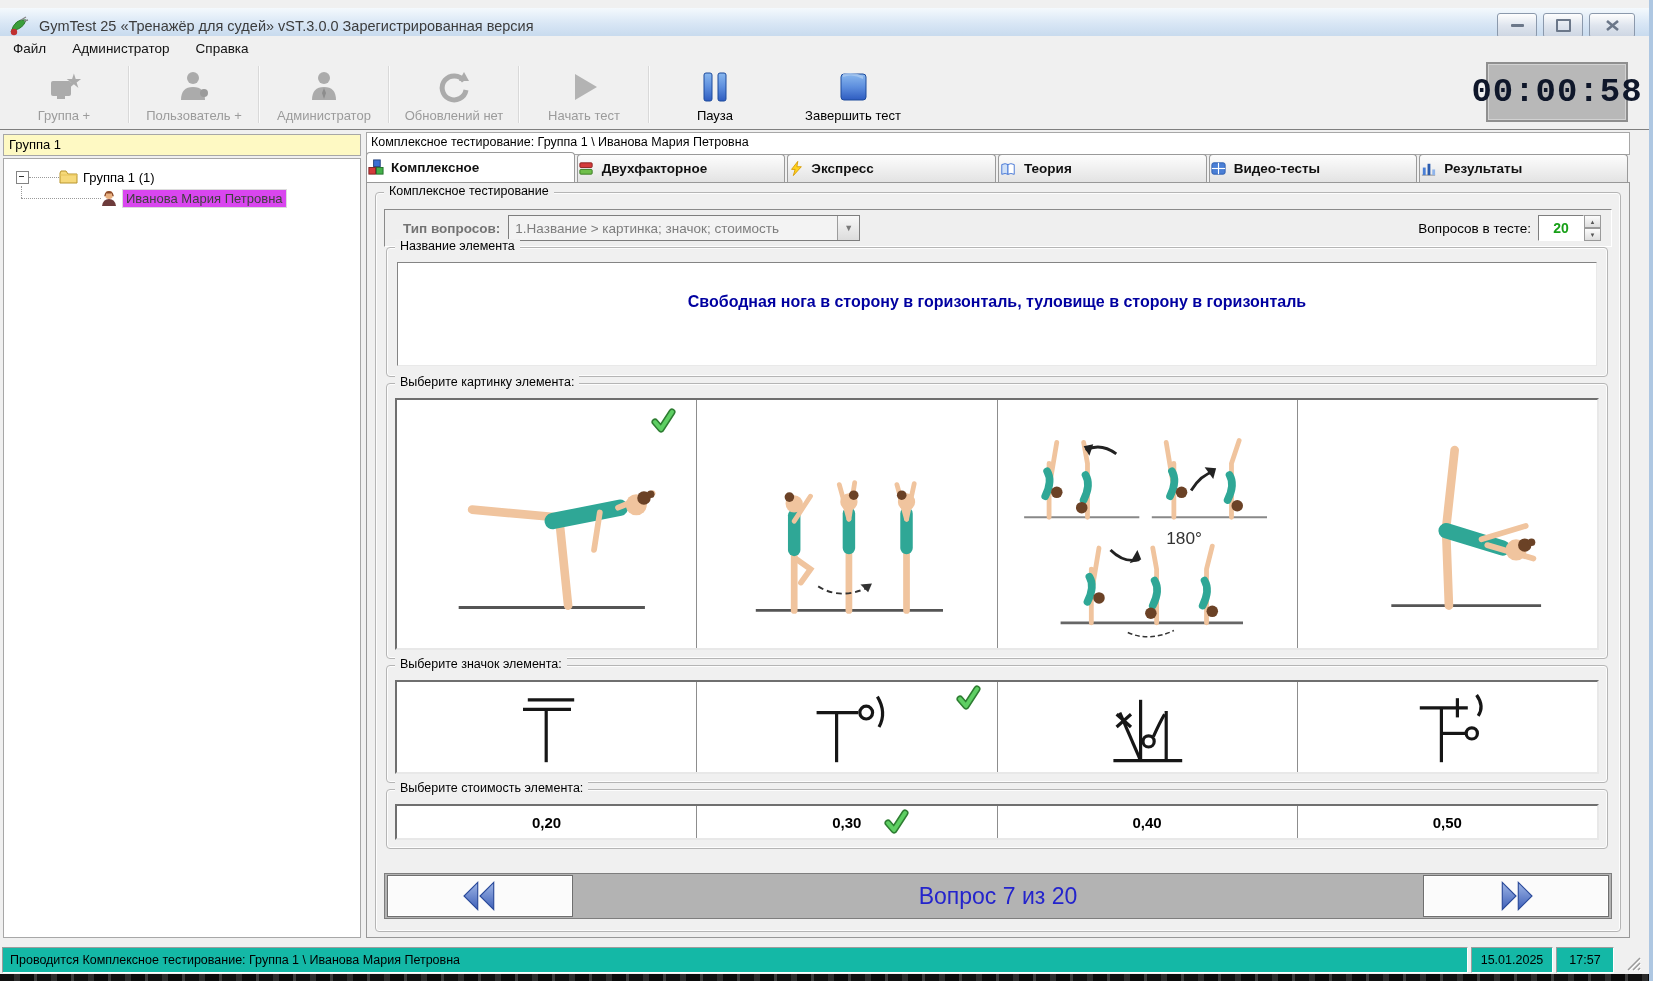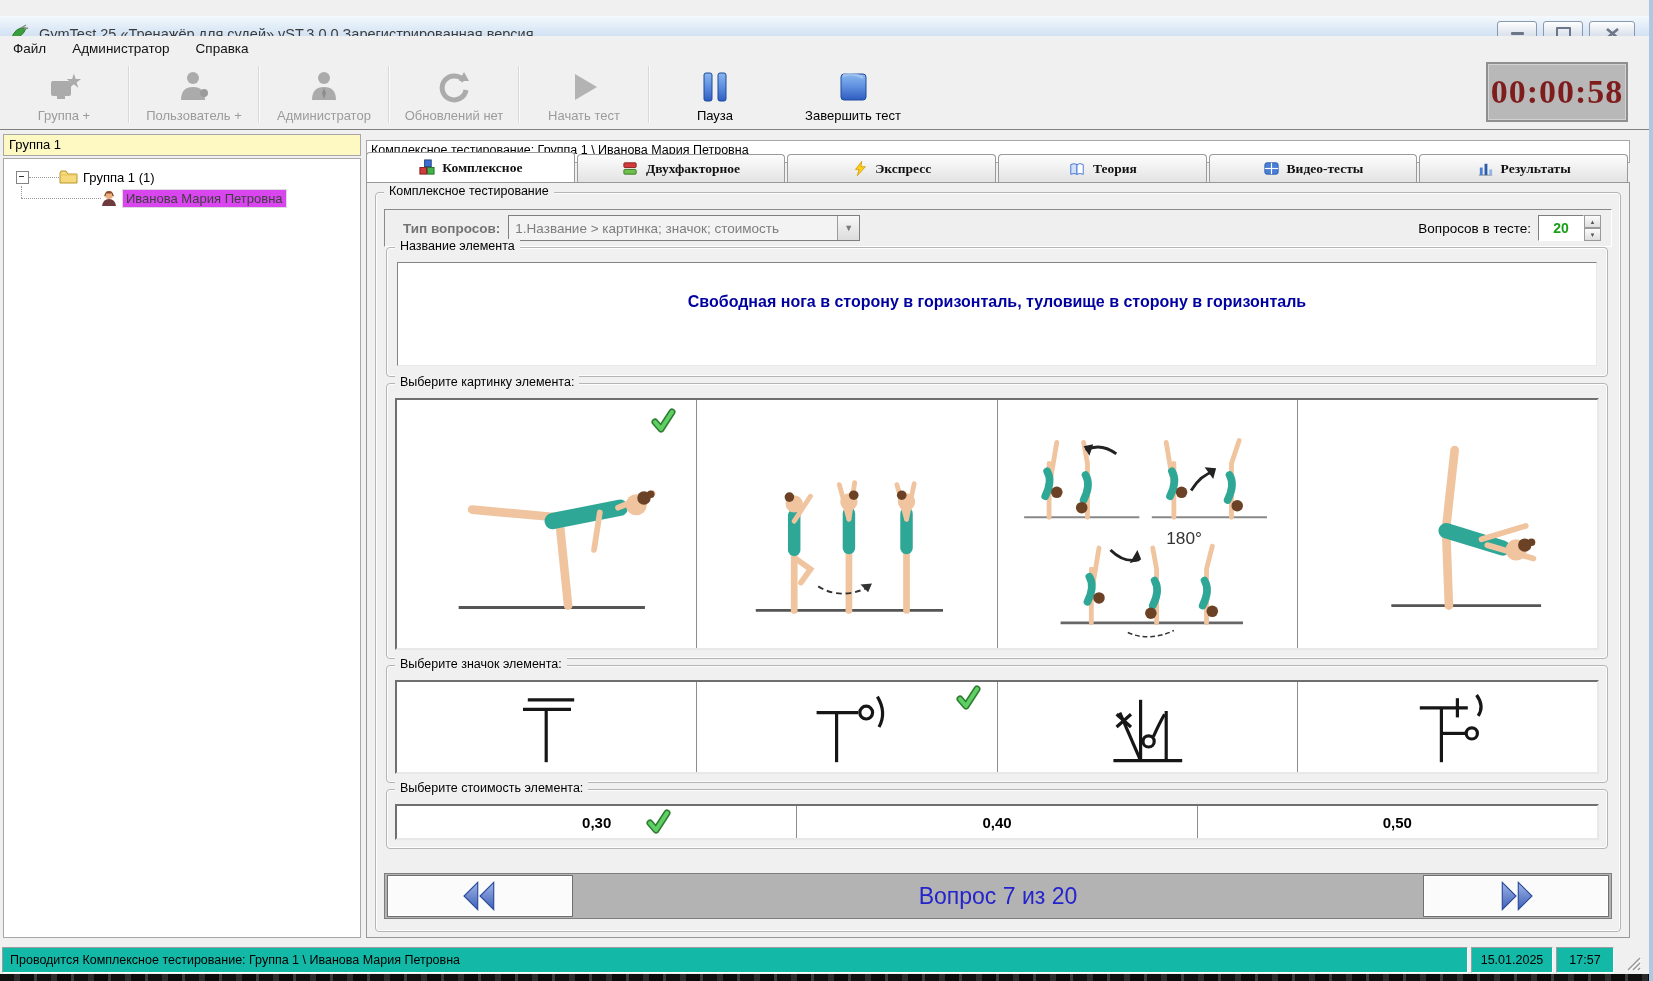--- a/index.html
+++ b/index.html
@@ -1,20 +1,20 @@
 <!DOCTYPE html>
 <html><head>
 <meta charset="utf-8">
 <style>
   html,body{margin:0;padding:0;background:#d8d8d8;}
   body{width:1653px;height:981px;overflow:hidden;font-family:"Liberation Sans","DejaVu Sans",sans-serif;}
   .window{position:relative;width:1653px;height:981px;background:#f0f0f0;border-right:4px solid #aec7e2;box-sizing:border-box;}
 
   
-  .titlebar{position:absolute;left:0;top:16px;width:100%;height:36px;
+  .titlebar{position:absolute;left:0;top:8px;width:100%;height:36px;
     background:linear-gradient(#f4f9fd,#d8e6f5 45%,#bfd4ea);border-bottom:1px solid #9db4cf;
     display:flex;align-items:center;box-sizing:border-box;}
   .titlebar .apptitle{font-size:14.5px;color:#3c3c3c;margin-left:8px;}
   .winlogo{margin-left:7px;width:24px;height:24px;}
   .winbtns{position:absolute;right:14px;top:5px;display:flex;gap:6px;}
   .winbtn{width:38px;height:23px;border:1px solid #8b99ac;border-radius:3px;
     background:linear-gradient(#fefefe,#dfe5ee 50%,#ccd5e2);display:flex;align-items:center;justify-content:center;}
   .winbtn.close{width:44px;}
   .glyph-min{width:13px;height:3px;background:#6b7789;border-radius:1px;}
   .glyph-max{width:11px;height:9px;border:2px solid #6b7789;border-radius:1px;}
@@ -28,43 +28,43 @@
   .tbtn{width:128px;display:flex;flex-direction:column;align-items:center;justify-content:flex-end;padding-bottom:6px;box-sizing:border-box;}
   .tbtn .tlabel{font-size:13px;margin-top:3px;white-space:nowrap;}
   .tbtn.disabled .tlabel{color:#9b9b9b;}
   .tbtn.enabled .tlabel{color:#000;}
   .tsep{width:1px;background:#d9d9d9;border-right:1px solid #fbfbfb;margin:6px 0;}
   .tbtn.small{width:86px;}
   .tbtn.wide{width:138px;}
   .timerbox{position:absolute;right:21px;top:2px;width:142px;height:60px;background:#b8b8b8;
     border:2px solid #8f8f8f;box-shadow:inset 0 0 0 1px #d2d2d2;box-sizing:border-box;
     display:flex;align-items:center;justify-content:center;}
-  .timerbox span{font-family:Liberation Serif, serif;font-weight:bold;font-size:34px;color:#7f1d1d;letter-spacing:1px;}
+  .timerbox span{font-family:Liberation Mono, monospace;font-weight:bold;font-size:34px;color:#0f172a;letter-spacing:1px;}
 
   
   .side-header{position:absolute;left:3px;top:134px;width:358px;height:22px;background:#fef9c3;border:1px solid #a7a7a7;box-sizing:border-box;
     font-size:13px;color:#000;line-height:20px;padding-left:5px;}
   .side-tree{position:absolute;left:3px;top:158px;width:358px;height:780px;background:#fff;border:1px solid #a7a7a7;box-sizing:border-box;}
   .treewrap{position:relative;padding-top:8px;}
   .trow1{display:flex;align-items:center;margin-left:12px;height:20px;}
   .expander{width:11px;height:11px;border:1px solid #848484;background:#fff;position:relative;flex:none;}
   .expander::after{content:"";position:absolute;left:2px;top:4px;width:5px;height:1px;background:#333;}
   .hdots{border-top:1px dotted #9a9a9a;height:0;flex:none;}
   .connector{position:absolute;left:17px;top:27px;height:12px;border-left:1px dotted #9a9a9a;}
   .trow2{display:flex;align-items:center;margin-left:17px;height:22px;}
   .tree-label{font-size:13px;color:#000;margin-left:5px;white-space:nowrap;}
   .tree-label.sel{color:#3f3f3f;background:#d946ef;border:1px solid #dcdcdc;padding:1px 3px;}
 
   
-  .main-header{position:absolute;left:366px;top:140px;width:1264px;height:23px;background:#fff;border:1px solid #a7a7a7;box-sizing:border-box;
+  .main-header{position:absolute;left:366px;top:132px;width:1264px;height:23px;background:#fff;border:1px solid #a7a7a7;box-sizing:border-box;
     font-size:12.5px;line-height:18px;padding-left:4px;color:#000;}
   .tabs{position:absolute;left:366px;top:154px;width:1264px;height:28px;display:flex;}
   .tab{flex:1;margin-right:2px;border:1px solid #9a9a9a;border-bottom:none;border-radius:4px 4px 0 0;
-    background:linear-gradient(#fdfdfd,#e3e3e3);display:flex;align-items:center;justify-content:center;gap:7px;
-    font-size:13.5px;font-weight:600;color:#111;box-sizing:border-box;font-family:Liberation Serif, serif;}
+    background:linear-gradient(#fdfdfd,#e3e3e3);display:flex;align-items:center;justify-content:flex-start;gap:7px;
+    font-size:13.5px;font-weight:600;color:#111;box-sizing:border-box;}
   .tab.active{background:#fff;font-weight:700;height:30px;margin-top:-2px;position:relative;z-index:3;}
   .tabpage{position:absolute;left:366px;top:182px;width:1264px;height:756px;background:#f0f0f0;border:1px solid #989898;box-sizing:border-box;z-index:1;}
 
   .groupbox{position:absolute;border:1px solid #b5b5b5;border-radius:4px;box-shadow:inset 0 0 0 1px #fdfdfd;}
   .gb-label{position:absolute;top:-9px;left:8px;background:#f0f0f0;padding:0 5px;font-size:12.5px;color:#000;white-space:nowrap;z-index:2;}
   .gb-outer{left:8px;top:9px;width:1244px;height:738px;}
 
   
   .typestrip{position:absolute;left:8px;right:8px;top:16px;height:38px;background:#efefef;
     border:1px solid;border-color:#8a8a8a #ffffff #ffffff #8a8a8a;box-sizing:border-box;display:flex;align-items:center;}
@@ -502,20 +502,24 @@
             </svg>
           </div>
 
         </div>
       </div>
 
       <div class="groupbox gb-val">
         <span class="gb-label">Выберите стоимость элемента:</span>
         <div class="ans-row">
           <div class="cell">
+            <span class="valtext">0,20</span>
+
+          </div>
+          <div class="cell">
             <span class="valtext">0,30</span>
             <svg class="check val-pos" viewBox="0 0 26 26">
               <path d="M5,14 L11,21 L22,4" fill="none" stroke="#2e7d32" stroke-width="7" stroke-linecap="round" stroke-linejoin="round"></path>
               <path d="M5,14 L11,21 L22,4" fill="none" stroke="#5ecf63" stroke-width="4" stroke-linecap="round" stroke-linejoin="round"></path>
             </svg>
           </div>
           <div class="cell">
             <span class="valtext">0,40</span>
 
           </div>

